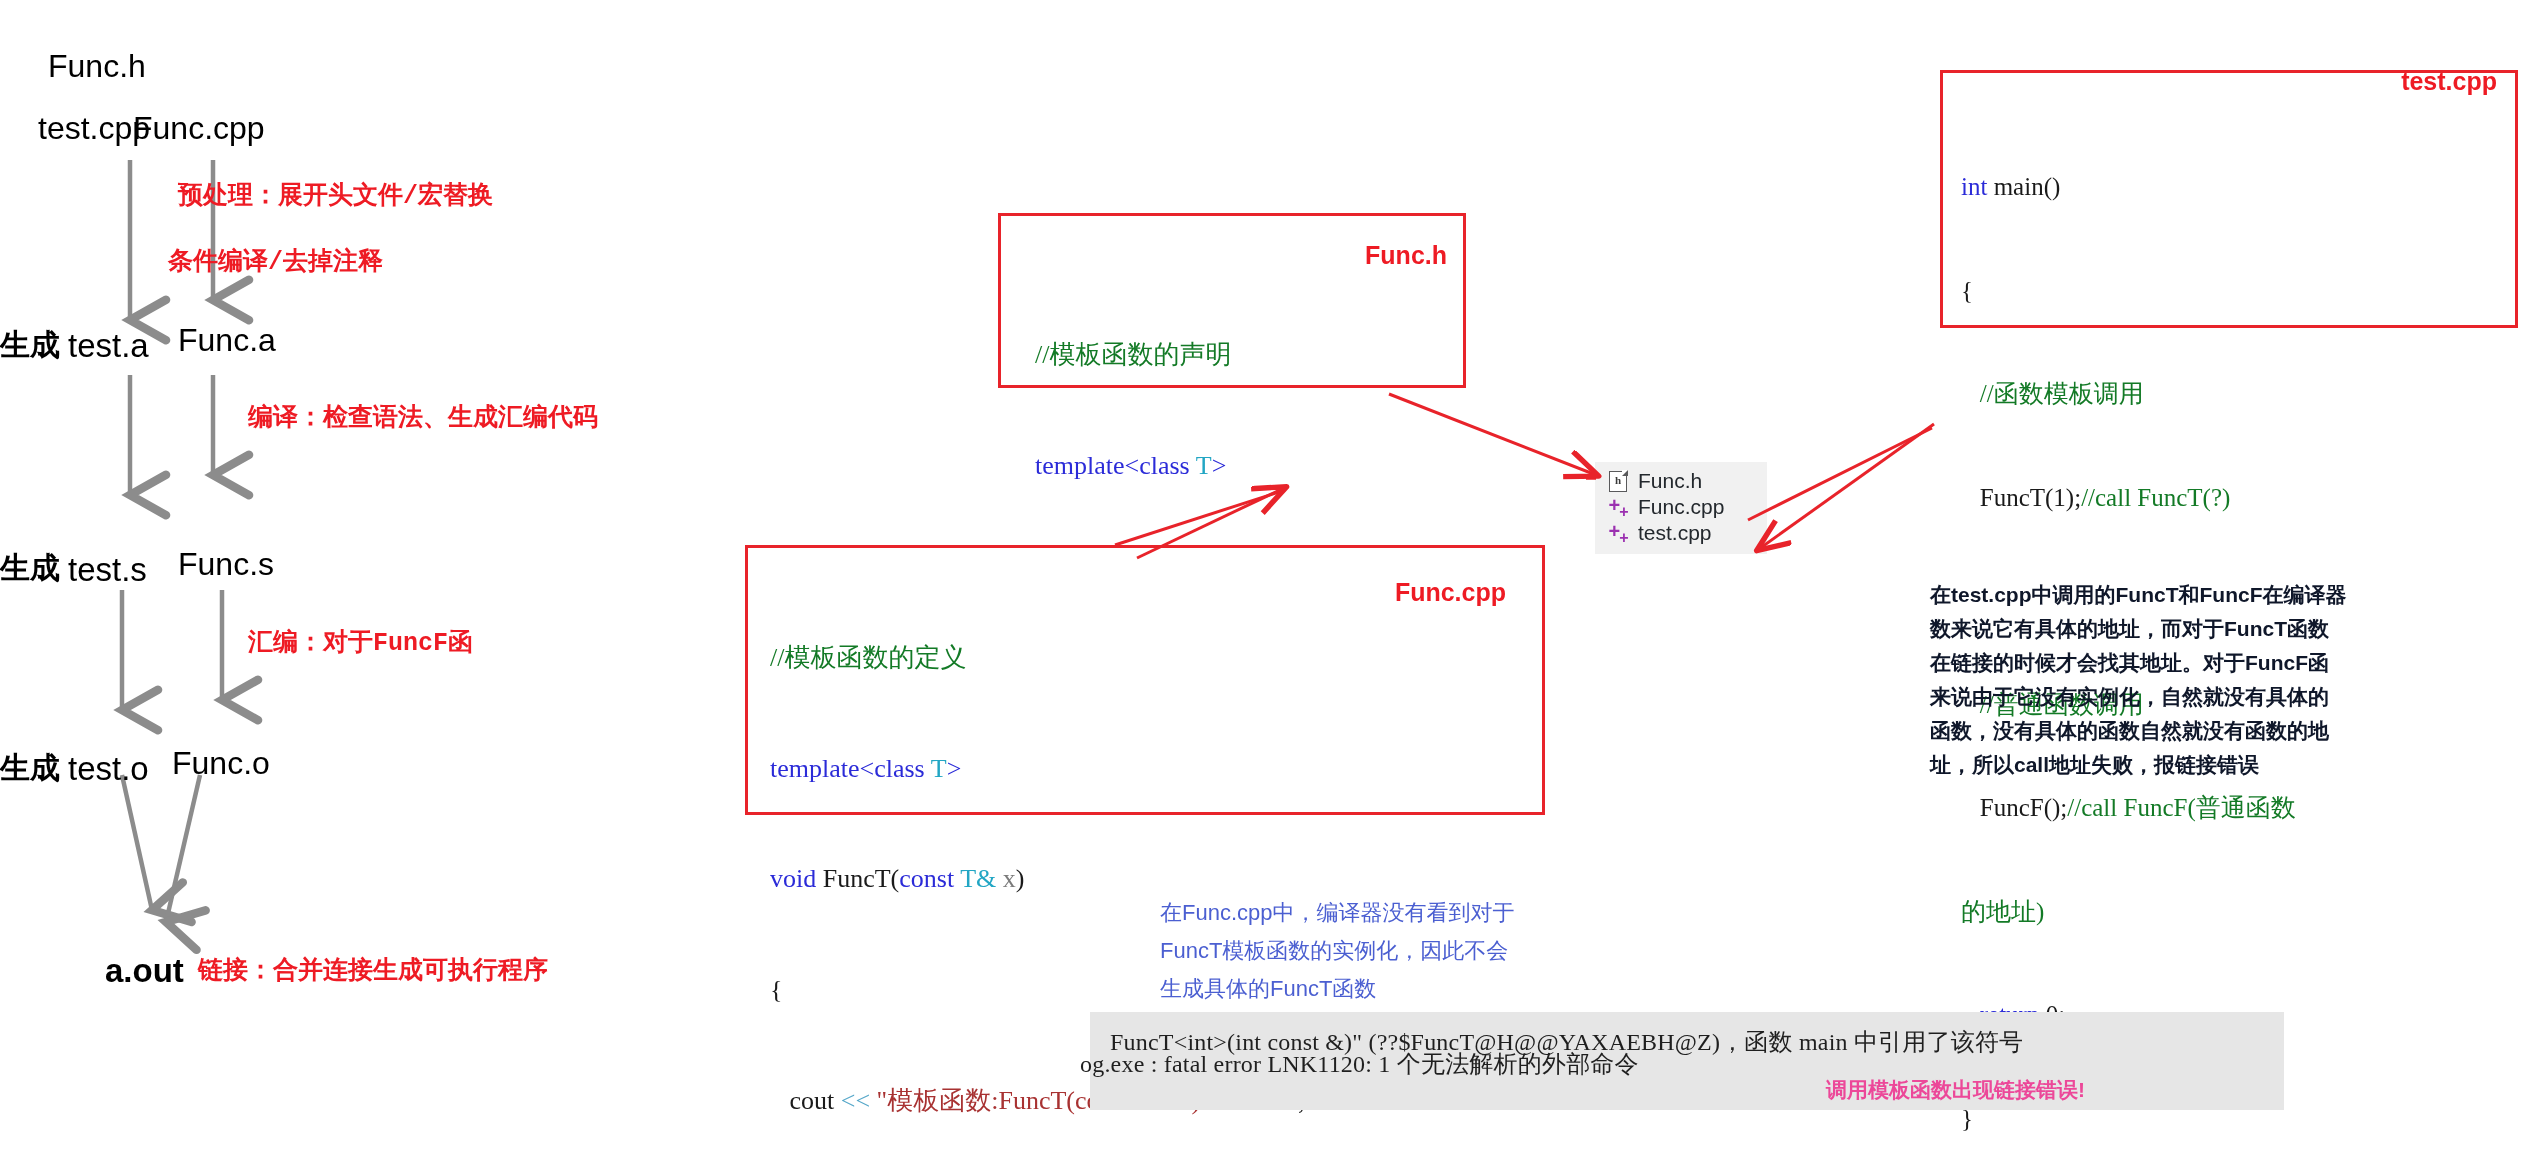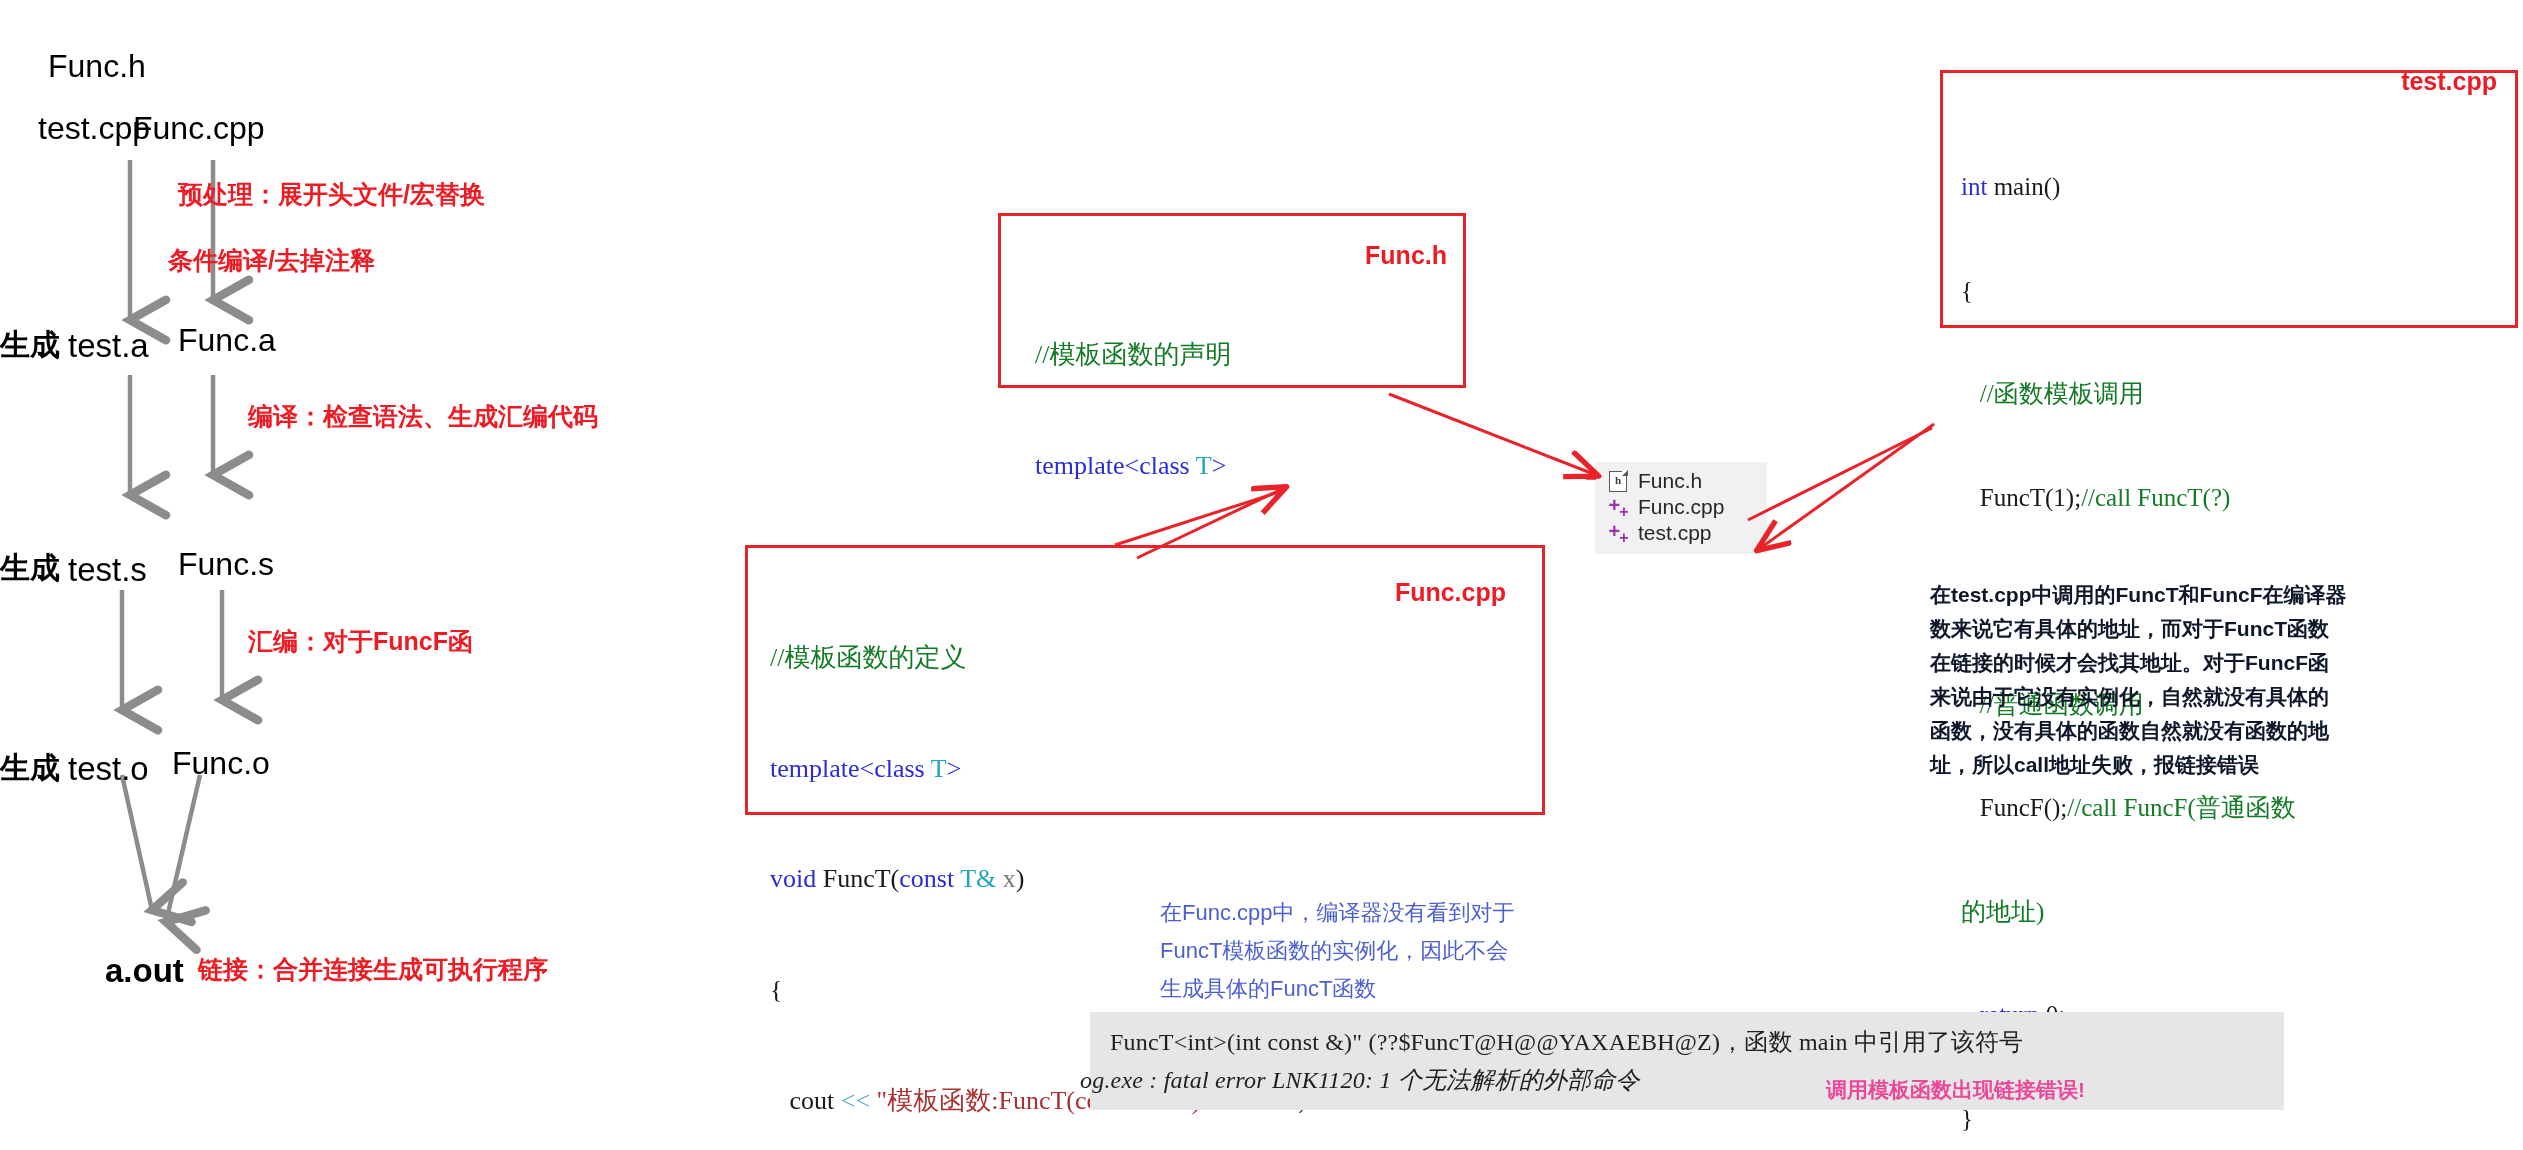--- a/index.html
+++ b/index.html
@@ -31,21 +31,21 @@
     text-align: center;
   }
   .flow-file-big {
     font-size: 32px;
   }
   .red-note {
     color: #ee1b24;
     font-weight: bold;
     font-size: 25px;
     white-space: nowrap;
-    font-family: Liberation Sans, sans-serif;
+    font-family: Liberation Mono, monospace;
   }
 
   svg.arrows {
     position: absolute;
     left: 0;
     top: 0;
     width: 760px;
     height: 1000px;
     overflow: visible;
   }
@@ -321,15 +321,15 @@
   <div class="blue-bold-note">在test.cpp中调用的FuncT和FuncF在编译器</div>
   <div class="blue-bold-note">数来说它有具体的地址，而对于FuncT函数</div>
   <div class="blue-bold-note">在链接的时候才会找其地址。对于FuncF函</div>
   <div class="blue-bold-note">来说由于它没有实例化，自然就没有具体的</div>
   <div class="blue-bold-note">函数，没有具体的函数自然就没有函数的地</div>
   <div class="blue-bold-note">址，所以call地址失败，报链接错误</div>
 </div>
 
 <div class="errbox" style="left:1090px; top:1012px; width:1194px; height:98px;">
   <div class="errline" style="position:absolute; left:20px; top:14px;">FuncT&lt;int&gt;(int const &amp;)" (??$FuncT@H@@YAXAEBH@Z)，函数 main 中引用了该符号</div>
-  <div class="errline" style="position:absolute; left:-10px; top:52px;font-style:italic;">og.exe : fatal error LNK1120: 1 个无法解析的外部命令</div>
+  <div class="errline" style="position:absolute; left:-10px; top:36px;">og.exe : fatal error LNK1120: 1 个无法解析的外部命令</div>
 </div>
 <div class="err-red" style="left:1826px; top:1076px;">调用模板函数出现链接错误!</div>
 
 </body></html>

